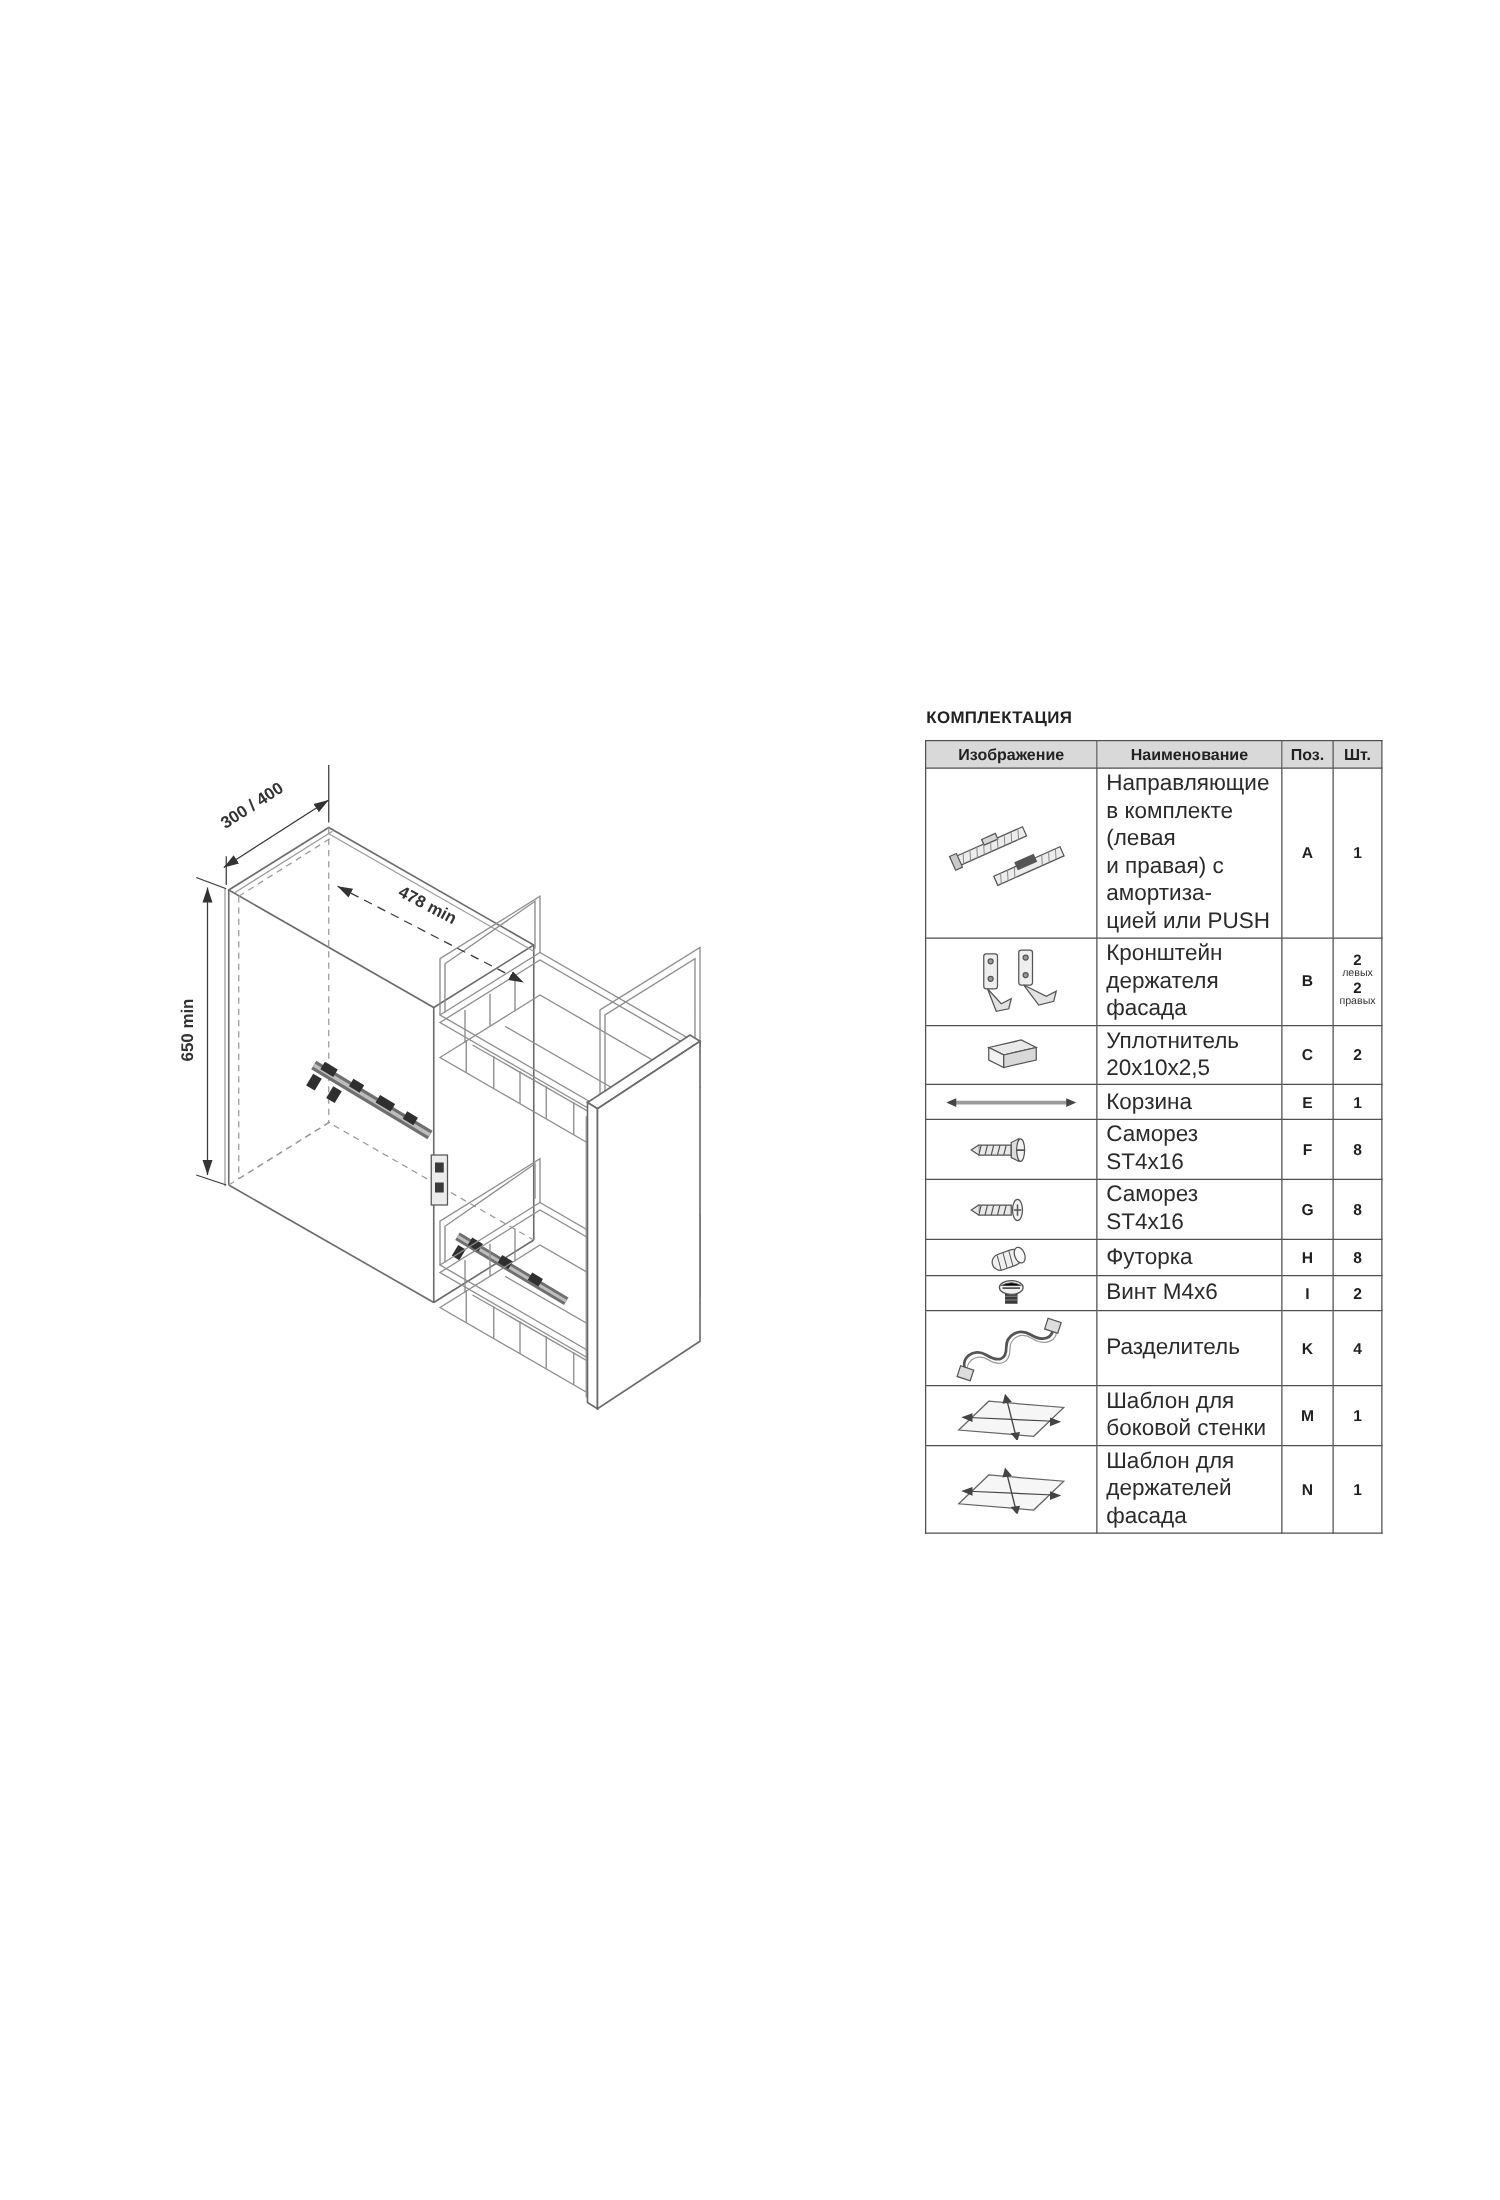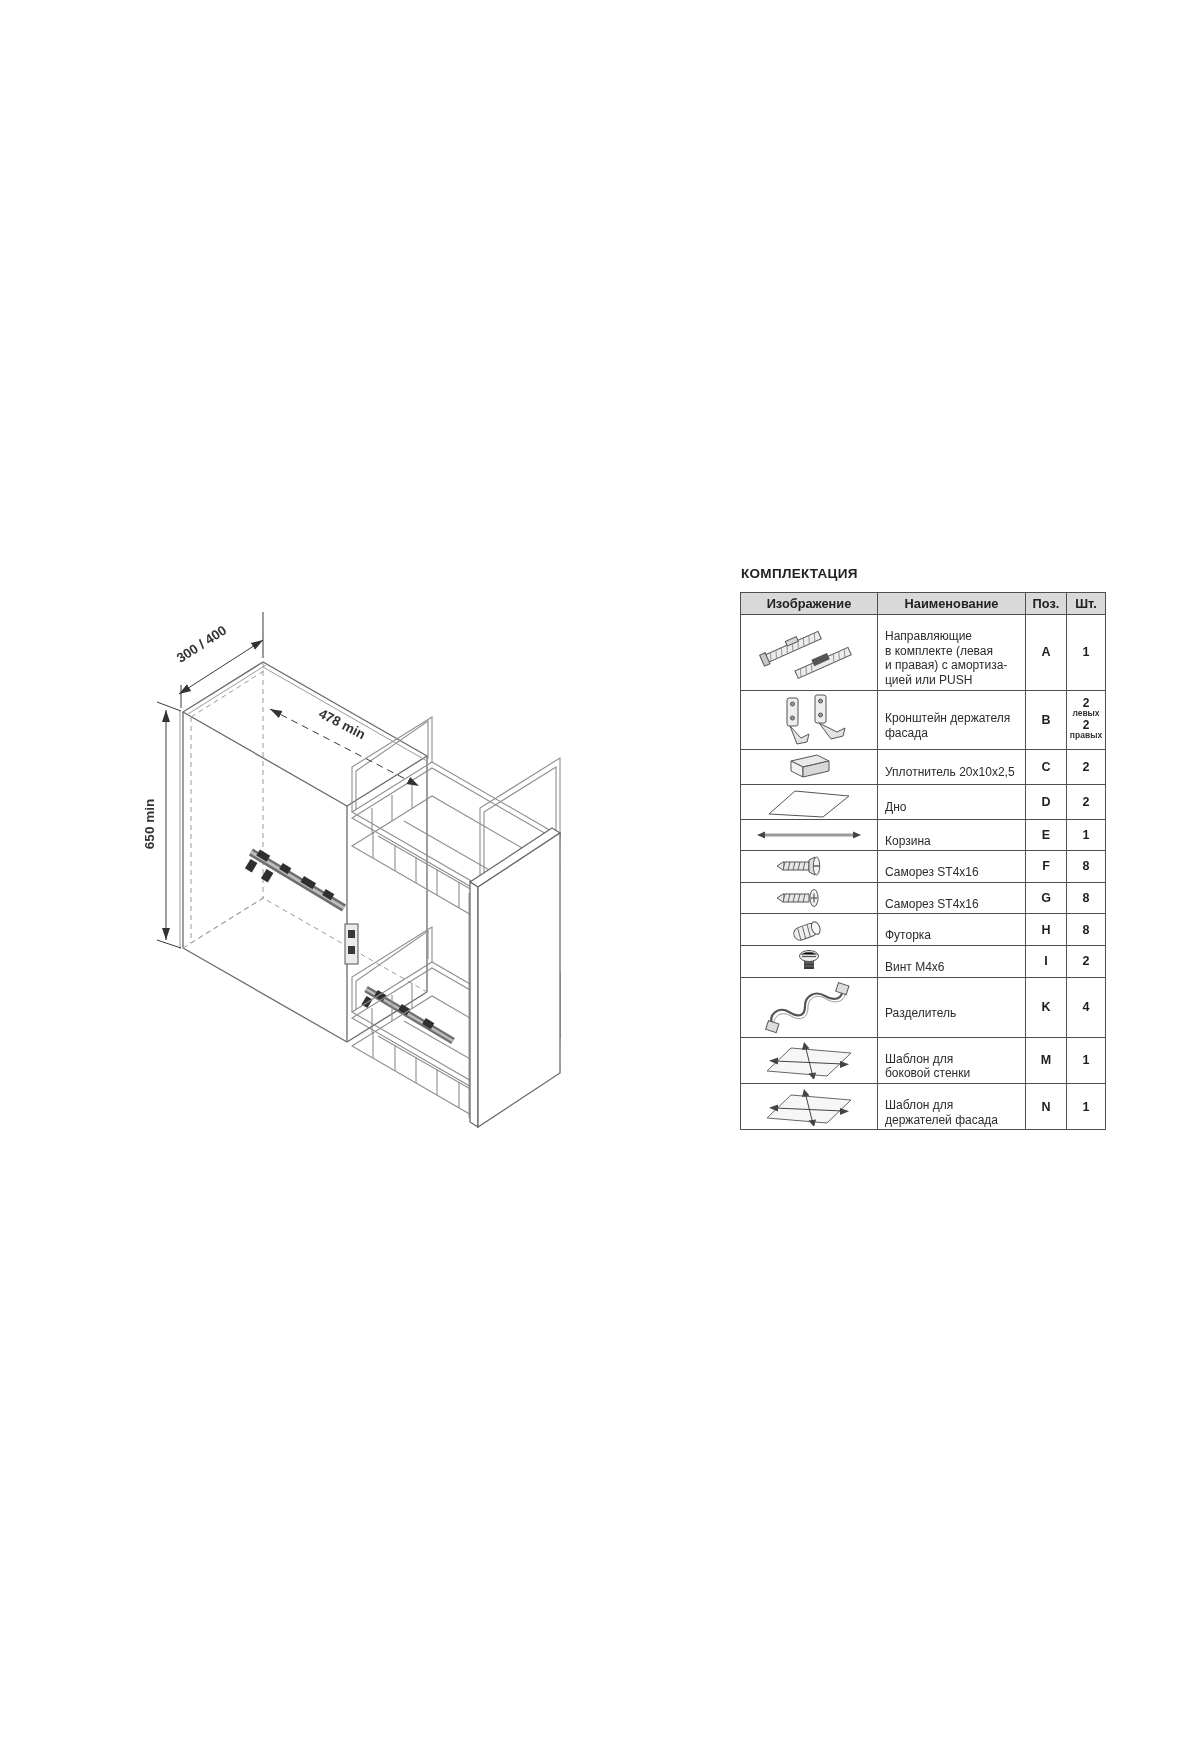--- a/index.html
+++ b/index.html
@@ -11,25 +11,25 @@
   .diagram{position:absolute;left:120px;top:540px;width:470px;height:660px;}
   .dimtext{font-family:"Liberation Sans",sans-serif;font-size:13.5px;font-weight:bold;fill:#333;}
   
   .kit{position:absolute;left:740px;top:566px;width:366px;}
   .kit-title{font-size:13.5px;font-weight:bold;color:#222;letter-spacing:.3px;margin:0 0 11px 1px;}
   table.kit-table{border-collapse:collapse;table-layout:fixed;width:365px;}
   .kit-table th,.kit-table td{border:1px solid #4f4f4f;padding:0;overflow:hidden;}
   .kit-table th{background:#d9d9d9;font-size:12.8px;font-weight:bold;color:#222;height:20px;}
   td.c-img{text-align:center;vertical-align:middle;}
   td.c-img svg{display:block;margin:0 auto;}
-  td.c-name{font-size:12px;color:#2b2b2b;padding:14px 4px 2px 7px;vertical-align:middle;
+  td.c-name{font-size:18px;color:#2b2b2b;padding:1px 4px 2px 7px;vertical-align:middle;
             line-height:1.22;white-space:pre-line;}
   td.c-pos,td.c-qty{text-align:center;vertical-align:middle;font-weight:bold;font-size:12.5px;color:#1f1f1f;}
   .qs-num{font-size:12px;font-weight:bold;line-height:11px;}
-  .qs-lbl{font-size:8.5px;font-weight:bold;line-height:9px;margin-bottom:2px;color:#333;}
+  .qs-lbl{font-size:8.5px;font-weight:normal;line-height:9px;margin-bottom:2px;color:#333;}
   .ic{stroke:#555;}
 </style>
 </head>
 <body>
 
 <svg class="diagram" viewBox="120 540 470 660" fill="none">
   <defs>
     <marker id="arrow" markerWidth="13" markerHeight="10" refX="12" refY="5" orient="auto-start-reverse" markerUnits="userSpaceOnUse">
       <path d="M0,1 L12,5 L0,9 Z" fill="#333" stroke="none"></path>
     </marker>
@@ -206,30 +206,20 @@
             <path d="M34,10 L34,20 L46,26 L46,16 Z" fill="#f2f2f2"></path>
             <path d="M46,16 L72,10 L72,20 L46,26 Z" fill="#d8d8d8"></path>
           </g>
         </svg>
       </td>
       <td class="c-name">Уплотнитель 20x10x2,5</td>
       <td class="c-pos">C</td>
       <td class="c-qty">2</td>
     </tr>
 
-    <tr style="height:35px">
-      <td class="c-img">
-        <svg width="104" height="32" viewBox="0 0 104 32">
-          <path class="ic" d="M12,28 L38,5 L92,10 L66,31 Z" fill="#fdfdfd" stroke-width="1"></path>
-        </svg>
-      </td>
-      <td class="c-name">Дно</td>
-      <td class="c-pos">D</td>
-      <td class="c-qty">2</td>
-    </tr>
 
     <tr style="height:28px">
       <td class="c-img">
         <svg width="112" height="16" viewBox="0 0 112 16">
           <line x1="10" y1="8" x2="102" y2="8" stroke="#9a9a9a" stroke-width="3"></line>
           <polygon points="4,8 12,4.5 12,11.5" fill="#444"></polygon>
           <polygon points="108,8 100,4.5 100,11.5" fill="#444"></polygon>
         </svg>
       </td>
       <td class="c-name">Корзина</td>

